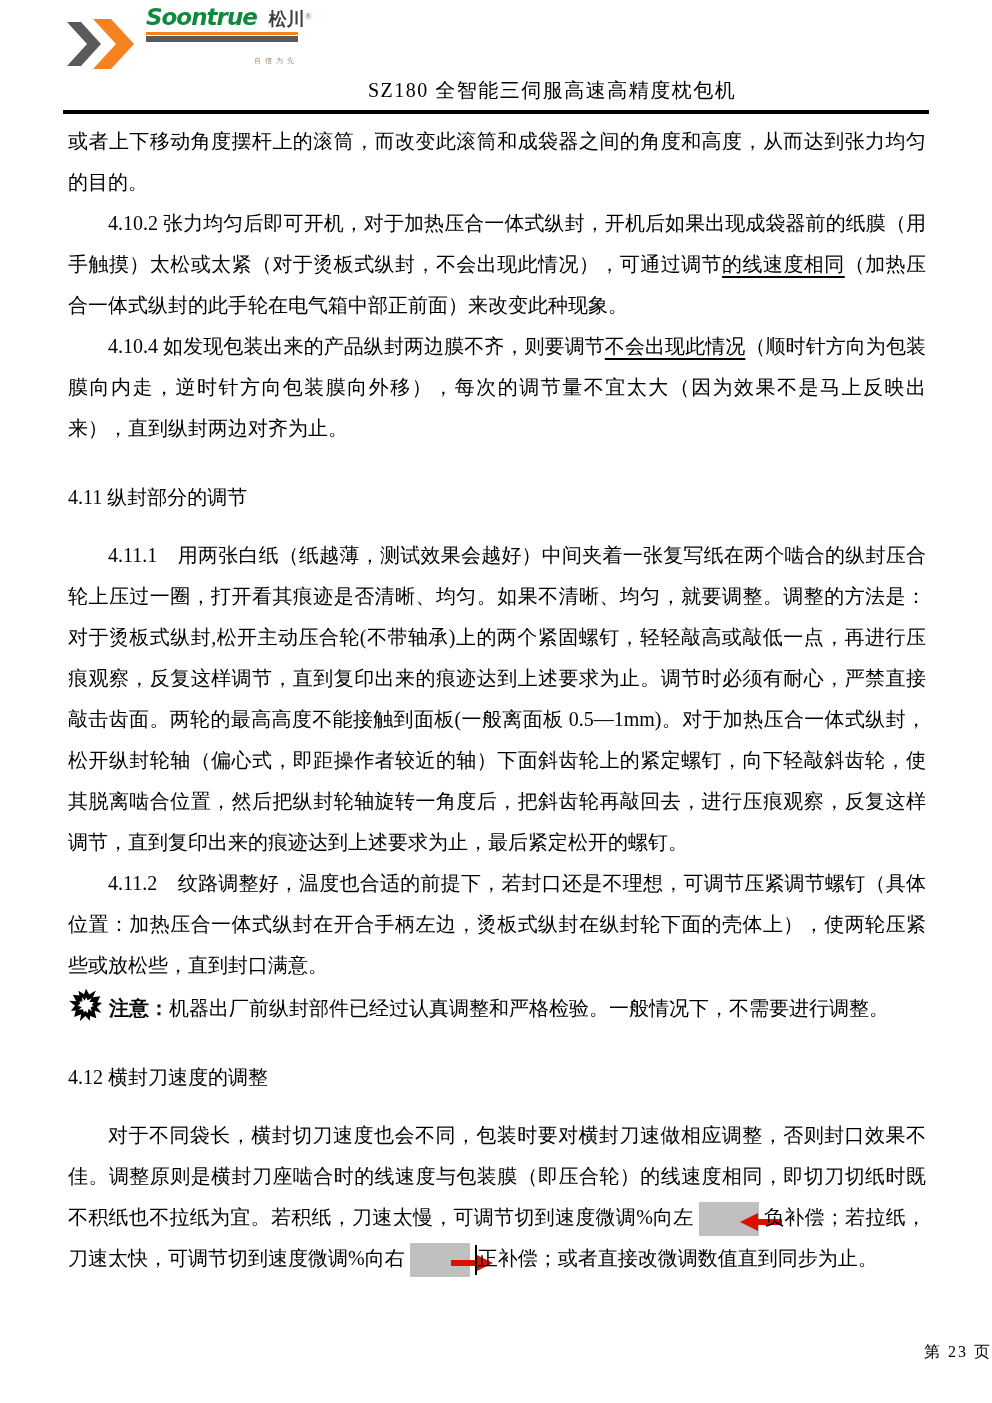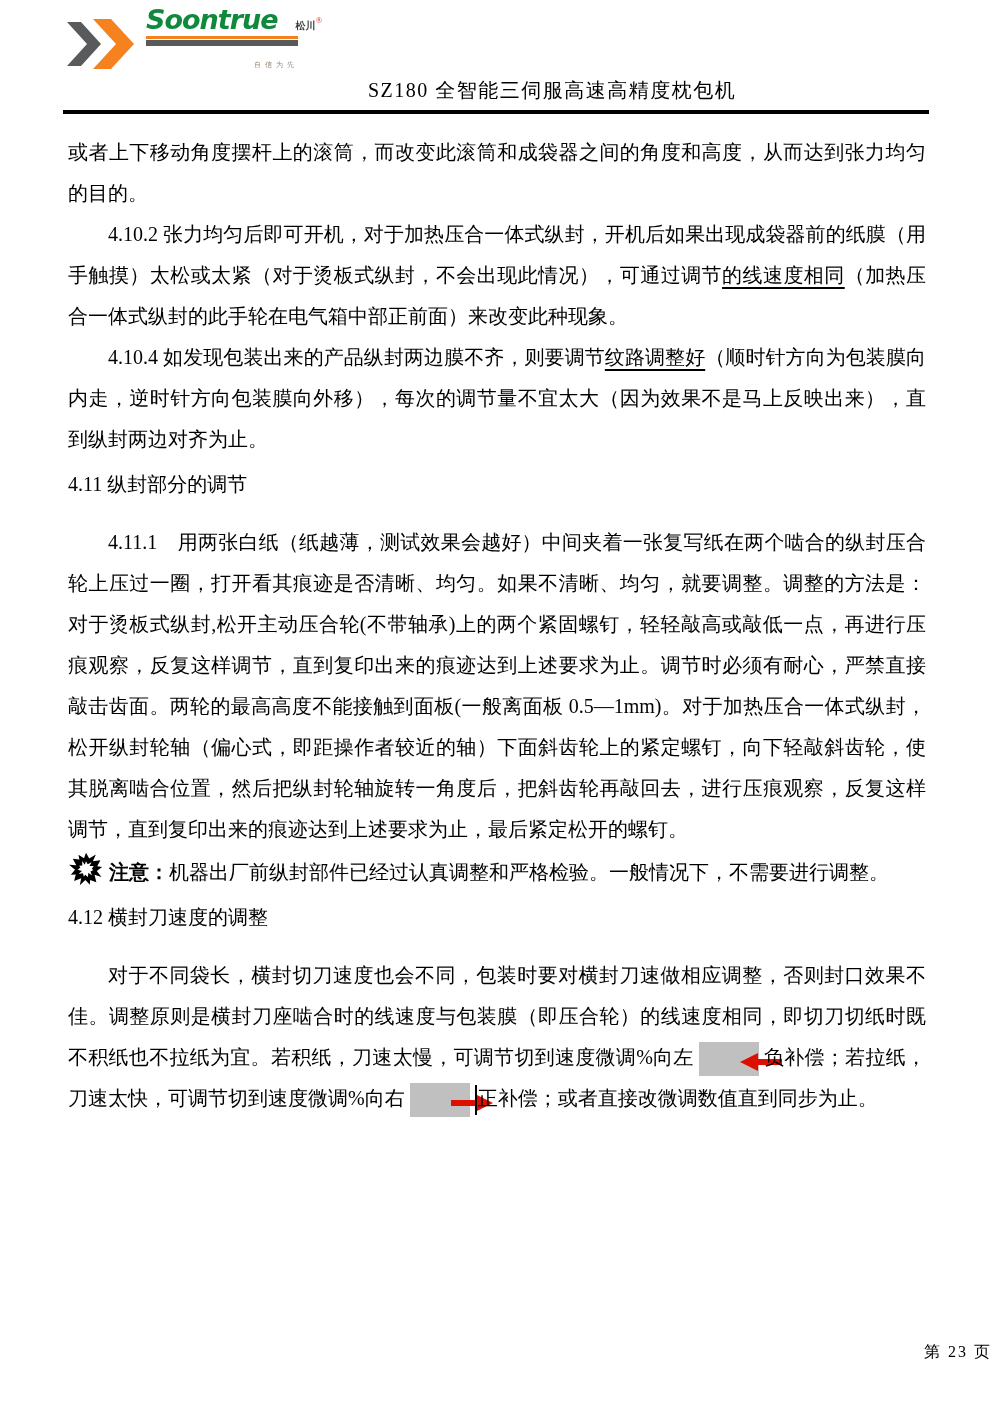--- a/index.html
+++ b/index.html
@@ -8,33 +8,33 @@
     font-family:"Liberation Serif","DejaVu Serif",serif; color:#000;
   }
   
   header { position:relative; height:110px; margin:0 63px; border-bottom:4px solid #000; }
   .logo { position:absolute; left:3px; top:6px; display:flex; align-items:flex-start; }
   .chev { margin-top:12px; }
   .logo-right { margin-left:6px; width:152px; }
   .brandline { white-space:nowrap; line-height:1; }
   .brand {
     font-family:"DejaVu Sans","Liberation Sans",sans-serif;
-    font-weight:bold; font-style:italic; font-size:27px; color:#0f8a3d; letter-spacing:-1px;
+    font-weight:bold; font-style:italic; font-size:23px; color:#0f8a3d; letter-spacing:-1px;
   }
-  .brand-cn { font-size:10px; font-weight:bold; color:#3c3c3c; margin-left:18px; }
+  .brand-cn { font-size:18px; font-weight:bold; color:#3c3c3c; margin-left:12px; }
   .reg { font-size:9px; color:#d23a12; vertical-align:super; }
   .bar-orange { height:3px; background:#f5821f; margin-top:3px; }
   .bar-gray { height:6px; background:#595a5c; margin-top:1px; }
   .slogan { text-align:right; font-size:7px; letter-spacing:4px; color:#9a8876; margin-top:14px; }
   .doc-title { position:absolute; left:305px; bottom:6px; font-size:20px; letter-spacing:1.5px; white-space:nowrap; }
   
-  main { padding:18px 66px 0 68px; }
+  main { padding:7px 66px 0 68px; }
   p.para { margin:0; font-size:20px; line-height:2.05; text-align:justify; }
   p.indent { text-indent:2em; }
-  h2 { font-size:20px; font-weight:normal; margin:10px 0 24px; line-height:1.4; }
+  h2 { font-size:20px; font-weight:normal; margin:34px 0 24px; line-height:1.4; }
   .u { text-decoration:underline; text-decoration-thickness:2px; text-underline-offset:5px; }
   .b { font-weight:bold; }
   .burst { display:inline-block; vertical-align:-9px; margin-right:5px; line-height:0; }
   .arrowbox {
     display:inline-block; width:60px; height:34px; background:#c0c0c0;
     vertical-align:middle; margin:0 5px; text-align:center; line-height:34px;
   }
   .arrowbox svg { vertical-align:middle; }
   .caret { display:inline-block; width:2px; height:30px; background:#000; vertical-align:middle; margin-right:1px; }
   
@@ -57,23 +57,24 @@
       <div class="bar-gray"></div>
       <div class="slogan">自信为先</div>
     </div>
   </div>
   <div class="doc-title">SZ180  全智能三伺服高速高精度枕包机</div>
 </header>
 
 <main>
     <p class="para"><span>或者上下移动角度摆杆上的滚筒，而改变此滚筒和成袋器之间的角度和高度，从而达到张力均匀的目的。</span></p>
     <p class="para indent"><span>4.10.2 张力均匀后即可开机，对于加热压合一体式纵封，开机后如果出现成袋器前的纸膜（用手触摸）太松或太紧（对于烫板式纵封，不会出现此情况），可通过调节</span><span class="u">的线速度相同</span><span>（加热压合一体式纵封的此手轮在电气箱中部正前面）来改变此种现象。</span></p>
-    <p class="para indent"><span>4.10.4 如发现包装出来的产品纵封两边膜不齐，则要调节</span><span class="u">纹路调整好</span><span>（顺时针方向为包装膜向内走，逆时针方向包装膜向外移），每次的调节量不宜太大（因为效果不是马上反映出来），直到纵封两边对齐为止。</span></p>
+    <p class="para indent"><span>4.10.4 如发现包装出来的产品纵封两边膜不齐，则要调节</span><span class="u">不会出现此情况</span><span>（顺时针方向为包装膜向内走，逆时针方向包装膜向外移），每次的调节量不宜太大（因为效果不是马上反映出来），直到纵封两边对齐为止。</span></p>
     <h2>4.11 纵封部分的调节</h2>
     <p class="para indent"><span>4.11.1　用两张白纸（纸越薄，测试效果会越好）中间夹着一张复写纸在两个啮合的纵封压合轮上压过一圈，打开看其痕迹是否清晰、均匀。如果不清晰、均匀，就要调整。调整的方法是：对于烫板式纵封,松开主动压合轮(不带轴承)上的两个紧固螺钉，轻轻敲高或敲低一点，再进行压痕观察，反复这样调节，直到复印出来的痕迹达到上述要求为止。调节时必须有耐心，严禁直接敲击齿面。两轮的最高高度不能接触到面板(一般离面板 0.5—1mm)。对于加热压合一体式纵封，松开纵封轮轴（偏心式，即距操作者较近的轴）下面斜齿轮上的紧定螺钉，向下轻敲斜齿轮，使其脱离啮合位置，然后把纵封轮轴旋转一角度后，把斜齿轮再敲回去，进行压痕观察，反复这样调节，直到复印出来的痕迹达到上述要求为止，最后紧定松开的螺钉。</span></p>
+    <p class="para indent"><span>4.11.2　纹路调整好，温度也合适的前提下，若封口还是不理想，可调节压紧调节螺钉（具体位置：加热压合一体式纵封在开合手柄左边，烫板式纵封在纵封轮下面的壳体上），使两轮压紧些或放松些，直到封口满意。</span></p>
     <p class="para"><span class="burst"><svg width="36" height="38" viewBox="0 0 40 40">
           <polygon points="20.0,2.0 23.6,8.4 31.0,4.0 27.6,11.4 36.0,10.3 32.5,16.9 37.9,17.8 32.0,22.2 37.2,29.0 29.5,26.5 31.5,34.7 24.6,32.1 24.3,37.5 19.3,32.2 13.1,38.1 14.7,30.2 6.8,33.2 8.6,26.0 3.2,26.4 7.8,20.7 1.2,15.4 9.2,15.9 5.3,8.5 12.7,9.4 11.6,4.1 17.8,8.0" fill="#000"></polygon>
           <polygon points="20.0,11.5 21.9,14.6 26.3,12.4 23.8,16.7 28.6,16.7 26.4,19.9 28.4,21.2 25.0,22.7 26.7,27.3 22.7,24.2 22.1,29.0 19.2,26.4 17.6,28.2 16.6,24.6 11.8,25.5 15.5,22.1 10.8,20.8 13.8,18.3 12.3,16.5 15.9,16.0 15.7,11.1 18.6,15.2" fill="#fff"></polygon>
         </svg></span><span class="b">注意：</span><span>机器出厂前纵封部件已经过认真调整和严格检验。一般情况下，不需要进行调整。</span></p>
     <h2>4.12 横封刀速度的调整</h2>
     <p class="para indent"><span>对于不同袋长，横封切刀速度也会不同，包装时要对横封刀速做相应调整，否则封口效果不佳。调整原则是横封刀座啮合时的线速度与包装膜（即压合轮）的线速度相同，即切刀切纸时既不积纸也不拉纸为宜。若积纸，刀速太慢，可调节切到速度微调%向左</span><span class="arrowbox"><svg width="44" height="20" viewBox="0 0 44 20">
           <polygon points="43,7 19,7 19,1 1,10 19,19 19,13 43,13" fill="#dd1000"></polygon>
         </svg></span><span>负补偿；若拉纸，刀速太快，可调节切到速度微调%向右</span><span class="arrowbox"><svg width="44" height="20" viewBox="0 0 44 20">
           <polygon points="1,7 25,7 25,1 43,10 25,19 25,13 1,13" fill="#dd1000"></polygon>
         </svg></span><span class="caret"></span><span>正补偿；或者直接改微调数值直到同步为止。</span></p>

